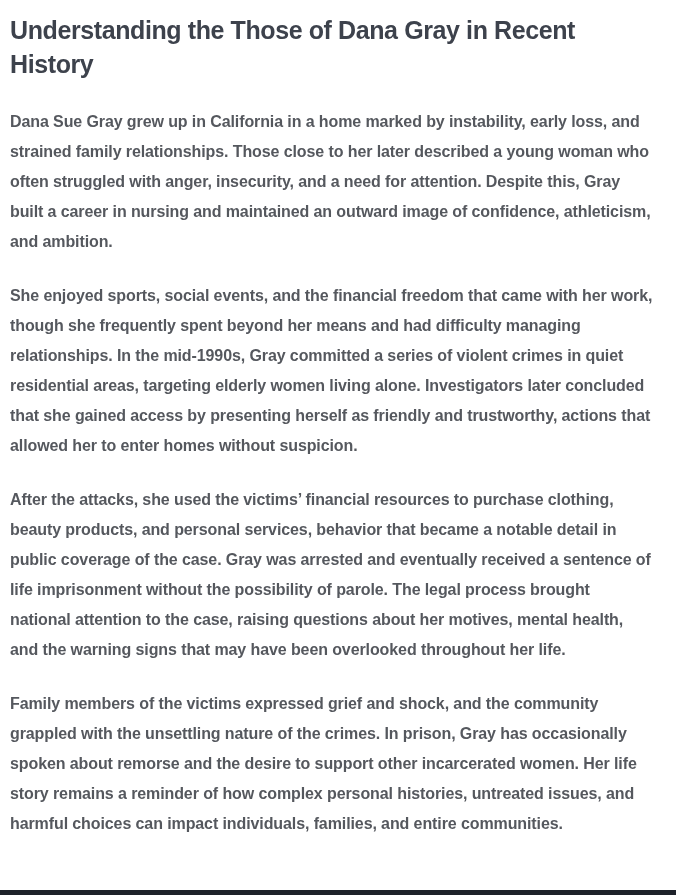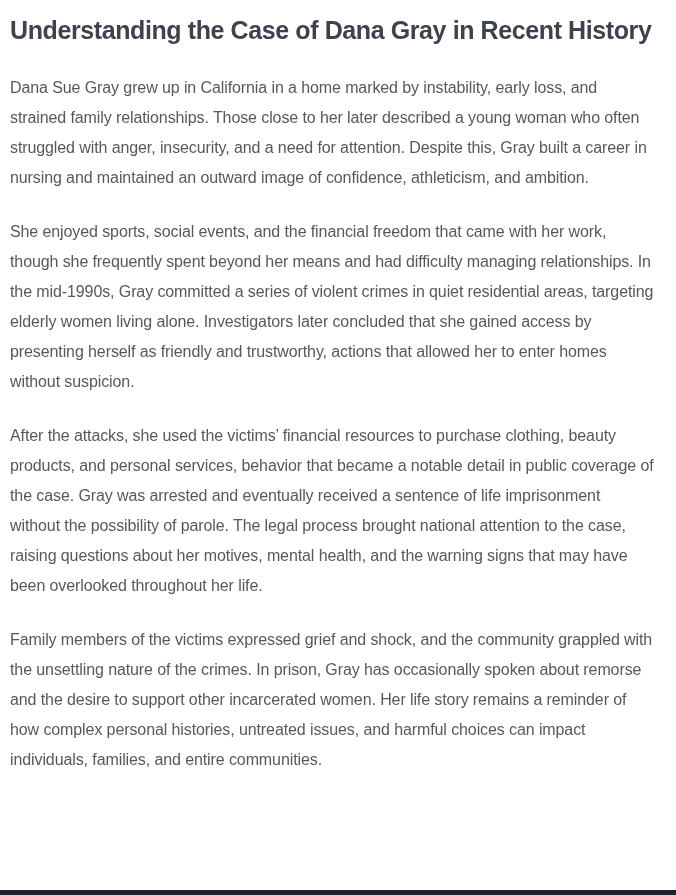--- a/index.html
+++ b/index.html
@@ -26,35 +26,36 @@
     font-weight: 700;
     letter-spacing: -0.4px;
     color: #3d424c;
   }
   .article p {
     margin: 0 0 24px 0;
     font-size: 16px;
     line-height: 30px;
     letter-spacing: -0.1px;
     color: #55585e;
+    font-weight: bold;
   }
   .bottom-bar {
     position: absolute;
     left: 0;
     bottom: 0;
     width: 676px;
     height: 5px;
     background: #1e222a;
   }
 </style>
 </head>
 <body>
 
 <div class="article">
-  <h1 class="page-title">Understanding the Case of Dana Gray in Recent History</h1>
+  <h1 class="page-title">Understanding the Those of Dana Gray in Recent History</h1>
 
   <p>Dana Sue Gray grew up in California in a home marked by instability, early loss, and strained family relationships. Those close to her later described a young woman who often struggled with anger, insecurity, and a need for attention. Despite this, Gray built a career in nursing and maintained an outward image of confidence, athleticism, and ambition.</p>
 
   <p>She enjoyed sports, social events, and the financial freedom that came with her work, though she frequently spent beyond her means and had difficulty managing relationships. In the mid-1990s, Gray committed a series of violent crimes in quiet residential areas, targeting elderly women living alone. Investigators later concluded that she gained access by presenting herself as friendly and trustworthy, actions that allowed her to enter homes without suspicion.</p>
 
   <p>After the attacks, she used the victims’ financial resources to purchase clothing, beauty products, and personal services, behavior that became a notable detail in public coverage of the case. Gray was arrested and eventually received a sentence of life imprisonment without the possibility of parole. The legal process brought national attention to the case, raising questions about her motives, mental health, and the warning signs that may have been overlooked throughout her life.</p>
 
   <p>Family members of the victims expressed grief and shock, and the community grappled with the unsettling nature of the crimes. In prison, Gray has occasionally spoken about remorse and the desire to support other incarcerated women. Her life story remains a reminder of how complex personal histories, untreated issues, and harmful choices can impact individuals, families, and entire communities.</p>
 </div>
 

